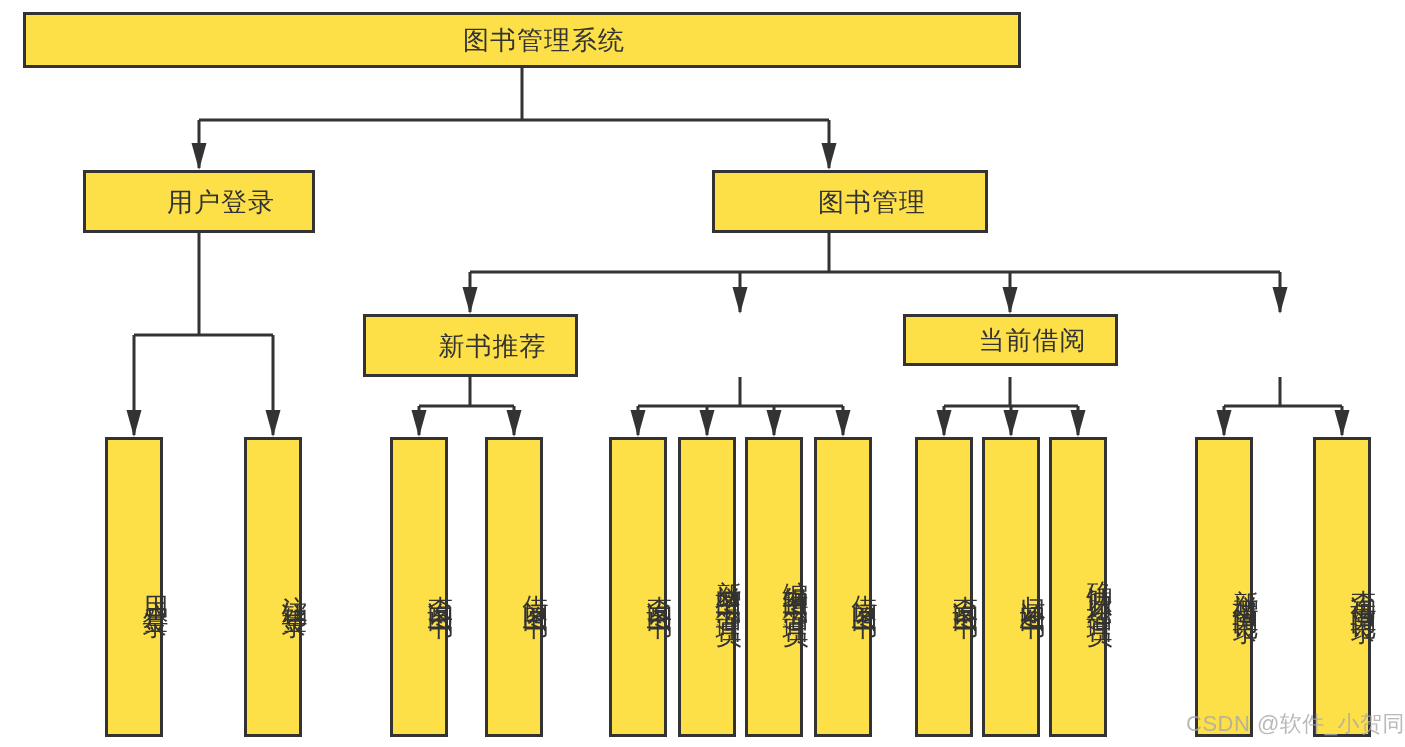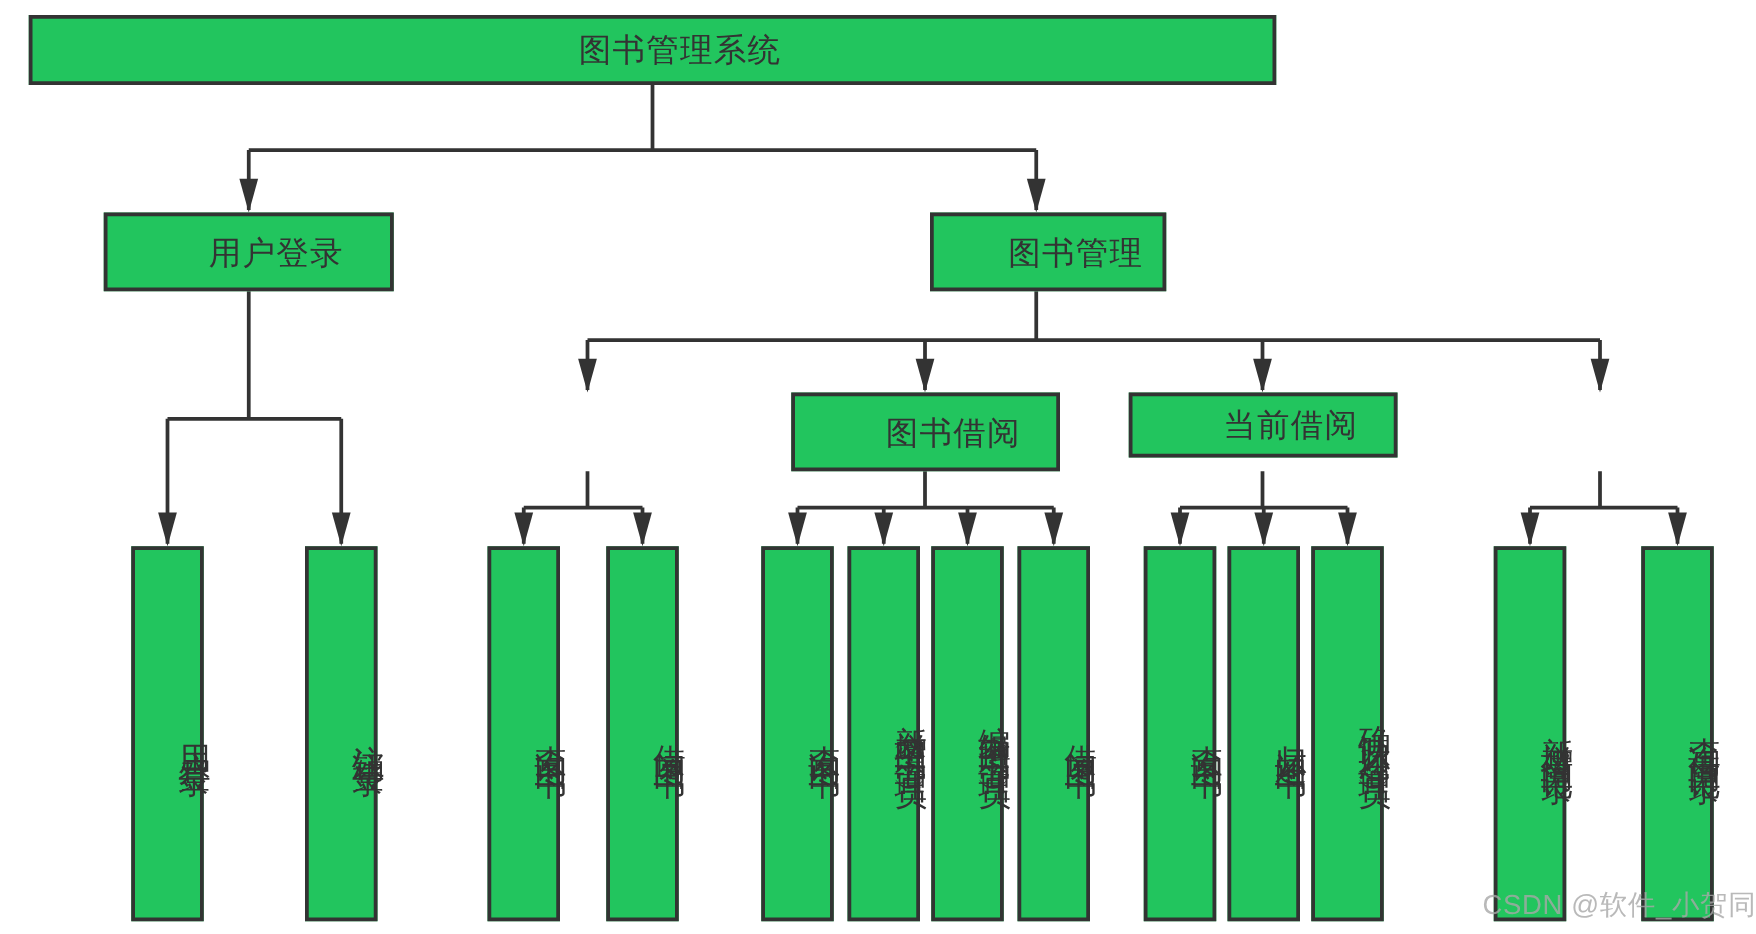--- a/index.html
+++ b/index.html
@@ -15,21 +15,21 @@
     background:var(--c-background);
     font-family:"Liberation Sans","DejaVu Sans",sans-serif;
     color:var(--c-text);
     overflow:hidden;
   }
   .connector-layer{position:absolute;left:0;top:0;width:1405px;height:747px;}
   .node{
     position:absolute;
     box-sizing:border-box;
     border:3px solid var(--c-line);
-    background:#22c55e;
+    background:#fde047;
     display:flex;
     align-items:center;
     justify-content:center;
     padding-left:44px;
   }
   .hnode{font-size:26px;line-height:1;letter-spacing:1px;white-space:nowrap;}
   .vnode .vtext{
     writing-mode:vertical-rl;
     text-orientation:mixed;
     font-size:26px;
@@ -94,26 +94,26 @@
     </g>
   </svg>
 
   <div class="node hnode" style="left:23px;top:12px;width:998px;height:56px;">
     <span>图书管理系统</span>
   </div>
 
   <div class="node hnode" style="left:83px;top:170px;width:232px;height:63px;">
     <span>用户登录</span>
   </div>
-  <div class="node hnode" style="left:712px;top:170px;width:189px;height:63px;margin-left:32px;">
+  <div class="node hnode" style="left:712px;top:170px;width:276px;height:63px;">
     <span>图书管理</span>
   </div>
 
-  <div class="node hnode" style="left:633px;top:314px;width:215px;height:63px;">
-    <span>图书借阅</span>
+  <div class="node hnode" style="left:363px;top:314px;width:215px;height:63px;">
+    <span>新书推荐</span>
   </div>
   <div class="node hnode" style="left:903px;top:314px;width:215px;height:52px;">
     <span>当前借阅</span>
   </div>
 
   <div class="node vnode" style="left:105px;top:437px;width:58px;height:300px;">
     <span class="vtext">用户登录</span>
   </div>
   <div class="node vnode" style="left:244px;top:437px;width:58px;height:300px;">
     <span class="vtext">注销登录</span>

